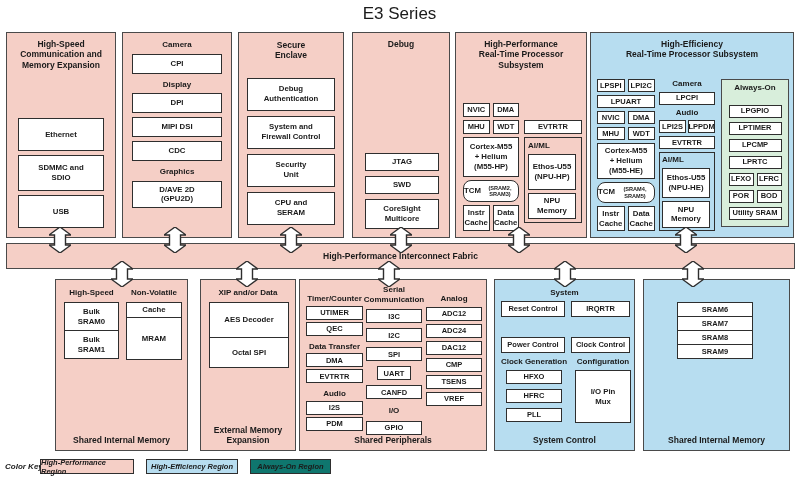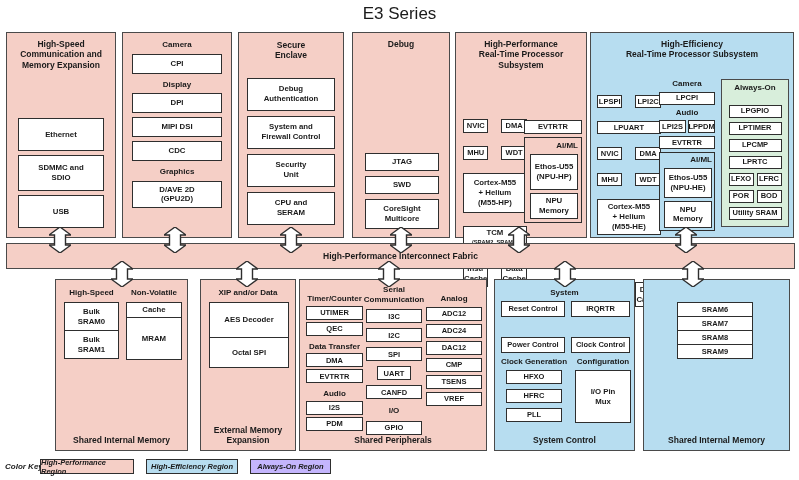--- a/index.html
+++ b/index.html
@@ -12,27 +12,27 @@
   .green { background:#d8eedb; }
   .abs { position:absolute; }
   .bt { font-weight:bold; font-size:8.5px; text-align:center; white-space:pre-line; line-height:1.22; padding-top:6px; }
   .hdr { font-weight:bold; font-size:8px; text-align:center; white-space:pre-line; line-height:1.2; }
   .wb { background:#fff; border:1.2px solid #2e2e2e; font-weight:bold; font-size:7.8px;
         display:flex; align-items:center; justify-content:center; text-align:center;
         white-space:pre-line; line-height:1.25; flex:none; }
   .sb { height:14px; font-size:7.5px; }
   .col { display:flex; flex-direction:column; align-items:center; }
   .row { display:flex; flex-direction:row; justify-content:center; }
-  .g2 { display:grid; grid-template-columns:1fr 1fr; gap:13px;margin-top:16px; }
+  .g2 { display:grid; grid-template-columns:1fr 1fr; gap:3px; }
   .span2 { grid-column:1/3; }
   .botlbl { position:absolute; bottom:5px; left:0; right:0; font-weight:bold; font-size:8.5px;
             text-align:center; white-space:pre-line; line-height:1.2; }
   .fabric { display:flex; align-items:center; justify-content:center; font-weight:bold; font-size:8.5px; }
-  .aiml { border:1.4px solid #2e2e2e; padding:3px; display:flex; flex-direction:column; align-items:flex-end; gap:3px; }
-  .tcmcol { flex-direction:column; line-height:1.1; gap:1px; }
+  .aiml { border:1.4px solid #2e2e2e; padding:3px; display:flex; flex-direction:column; align-items:flex-start; gap:3px; }
+  .tcmcol { flex-direction:row; line-height:1.1; gap:1px;border-radius:8px; }
   .tcmsub { font-size:5.6px; font-weight:bold; }
   .arr { position:absolute; z-index:5; }
   .keylbl { position:absolute; font-style:italic; font-weight:700; font-size:8px; }
   .swatch { position:absolute; height:15px; border:1.4px solid #2e2e2e; display:flex; align-items:center;
             justify-content:center; font-style:italic; font-weight:700; font-size:7.5px; }
 </style>
 </head>
 <body>
 
 <div id="canvas">
@@ -286,15 +286,15 @@
   <svg class="arr" style="left:554px;top:261px" width="22" height="26">
       <polygon points="11,0 22,8 16.5,8 16.5,18 22,18 11,26 0,18 5.5,18 5.5,8 0,8" fill="#fff" stroke="#2e2e2e" stroke-width="1.4"></polygon>
     </svg>
   <svg class="arr" style="left:682px;top:261px" width="22" height="26">
       <polygon points="11,0 22,8 16.5,8 16.5,18 22,18 11,26 0,18 5.5,18 5.5,8 0,8" fill="#fff" stroke="#2e2e2e" stroke-width="1.4"></polygon>
     </svg>
 
   <div class="keylbl" style="left:5px;top:462px">Color Key:</div>
   <div class="swatch" style="left: 40px; top: 459px; width: 94px; background: rgb(245, 207, 198);">High-Performance Region</div>
   <div class="swatch" style="left: 146px; top: 459px; width: 92px; background: rgb(183, 221, 240);">High-Efficiency Region</div>
-  <div class="swatch" style="left: 250px; top: 459px; width: 81px; background: #c4b5fd;">Always-On Region</div>
+  <div class="swatch" style="left: 250px; top: 459px; width: 81px; background: #0f766e;">Always-On Region</div>
 
 </div>
 
 </body></html>

